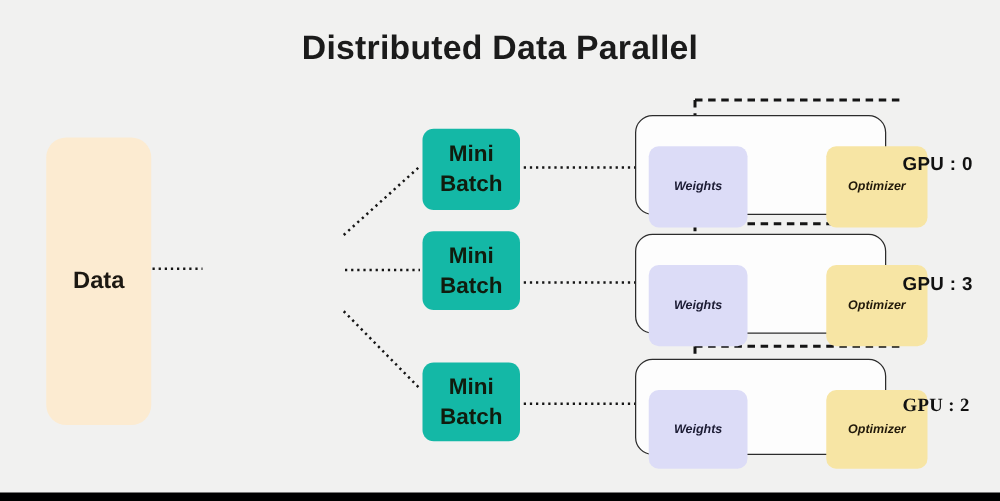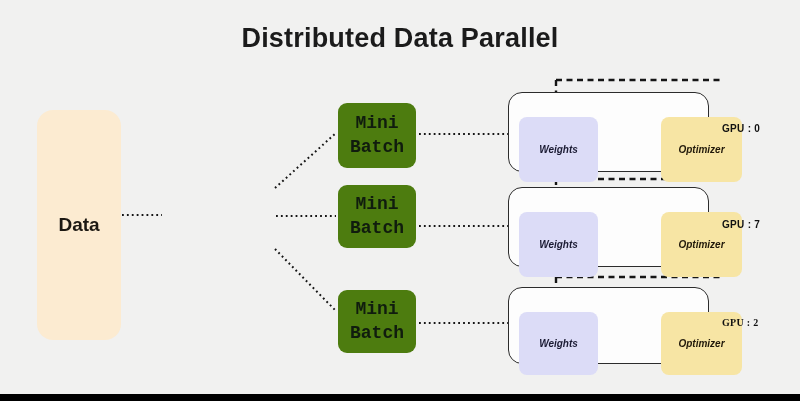--- a/index.html
+++ b/index.html
@@ -67,26 +67,25 @@
     width: 109px; height: 111px;
     background: #e8dcf9;
     border-radius: 12px;
     font-size: 19px; font-weight: 600;
     color: #171024;
   }
 
   .mb-node {
     left: 338px;
     width: 78px;
-    background: #4d7c0f;
+    background: #14b8a6;
     border-radius: 9px;
     font-size: 18px; font-weight: 600;
     line-height: 1.3;
     color: #101c0e;
-    font-family: Liberation Mono, monospace;
   }
   .mb-1 { top: 103px; height: 65px; }
   .mb-2 { top: 185px; height: 63px; }
   .mb-3 { top: 290px; height: 63px; }
 
   .gpu-box {
     position: absolute;
     left: 508px;
     width: 201px;
     box-sizing: border-box;
@@ -120,21 +119,21 @@
     left: 107px; width: 81px;
     background: #f7e5a4;
     color: #21190a;
     margin-left: 45px;
   }
 
   .gpu-label {
     position: absolute;
     left: 722px;
     width: 70px;
-    font-size: 10px;
+    font-size: 15px;
     font-weight: 700;
     color: #111111;
     letter-spacing: 0.3px;
   }
   .gl-0 { top: 123px; }
   .gl-1 { top: 219px; }
   .gl-2 { top: 317px; font-family: Liberation Serif, serif; }
 
   .bottom-bar {
     position: absolute;
@@ -196,21 +195,21 @@
   <div class="gpu-label gl-0">GPU : 0</div>
 
   <div class="gpu-box gpu-1">
     <div class="inner-box weights-box">
       <span>Weights</span>
     </div>
     <div class="inner-box optimizer-box">
       <span>Optimizer</span>
     </div>
   </div>
-  <div class="gpu-label gl-1">GPU : 7</div>
+  <div class="gpu-label gl-1">GPU : 3</div>
 
   <div class="gpu-box gpu-2">
     <div class="inner-box weights-box">
       <span>Weights</span>
     </div>
     <div class="inner-box optimizer-box">
       <span>Optimizer</span>
     </div>
   </div>
   <div class="gpu-label gl-2">GPU : 2</div>

